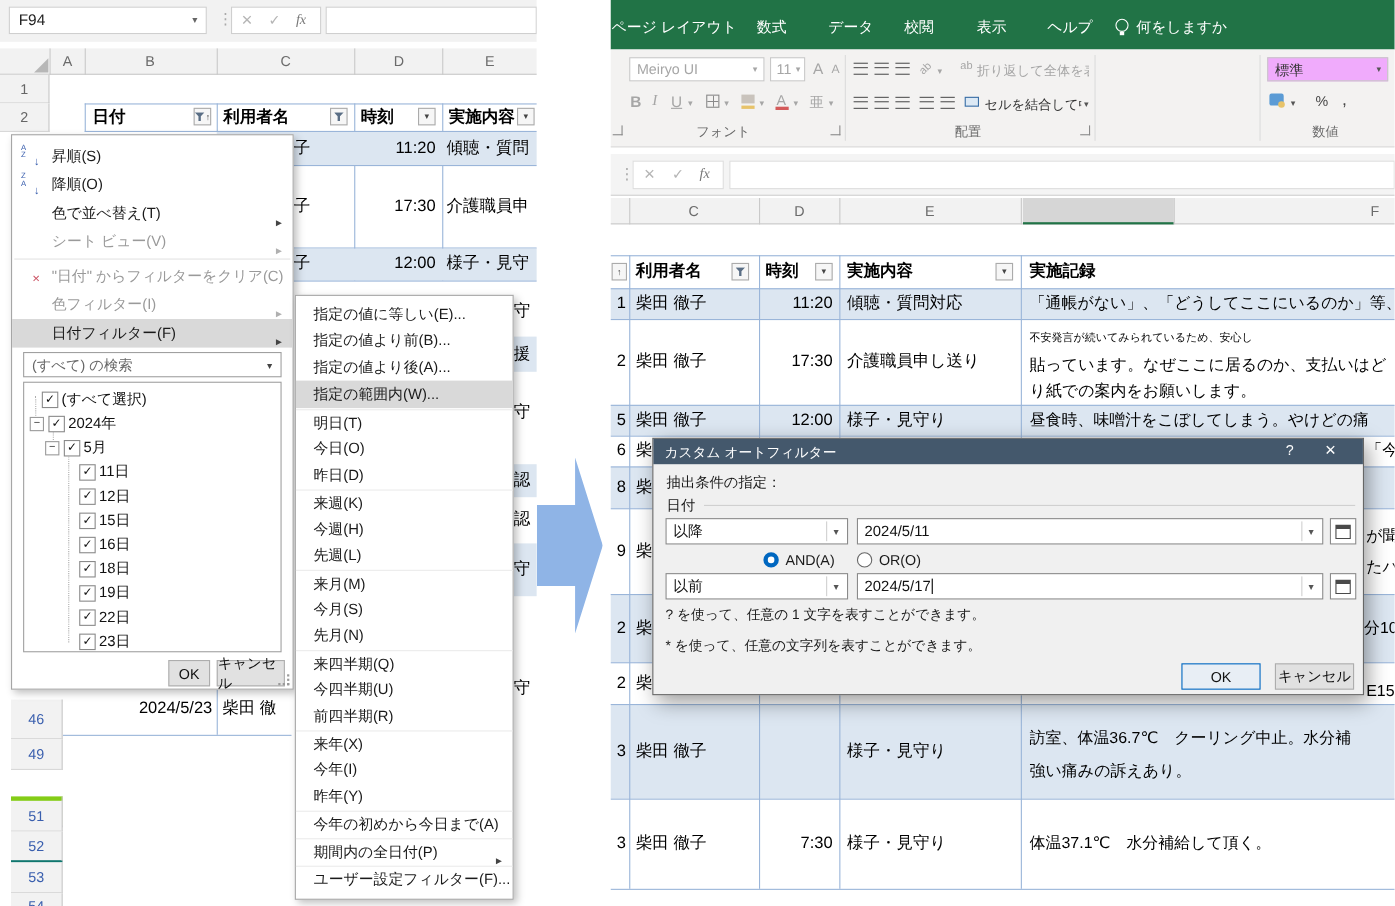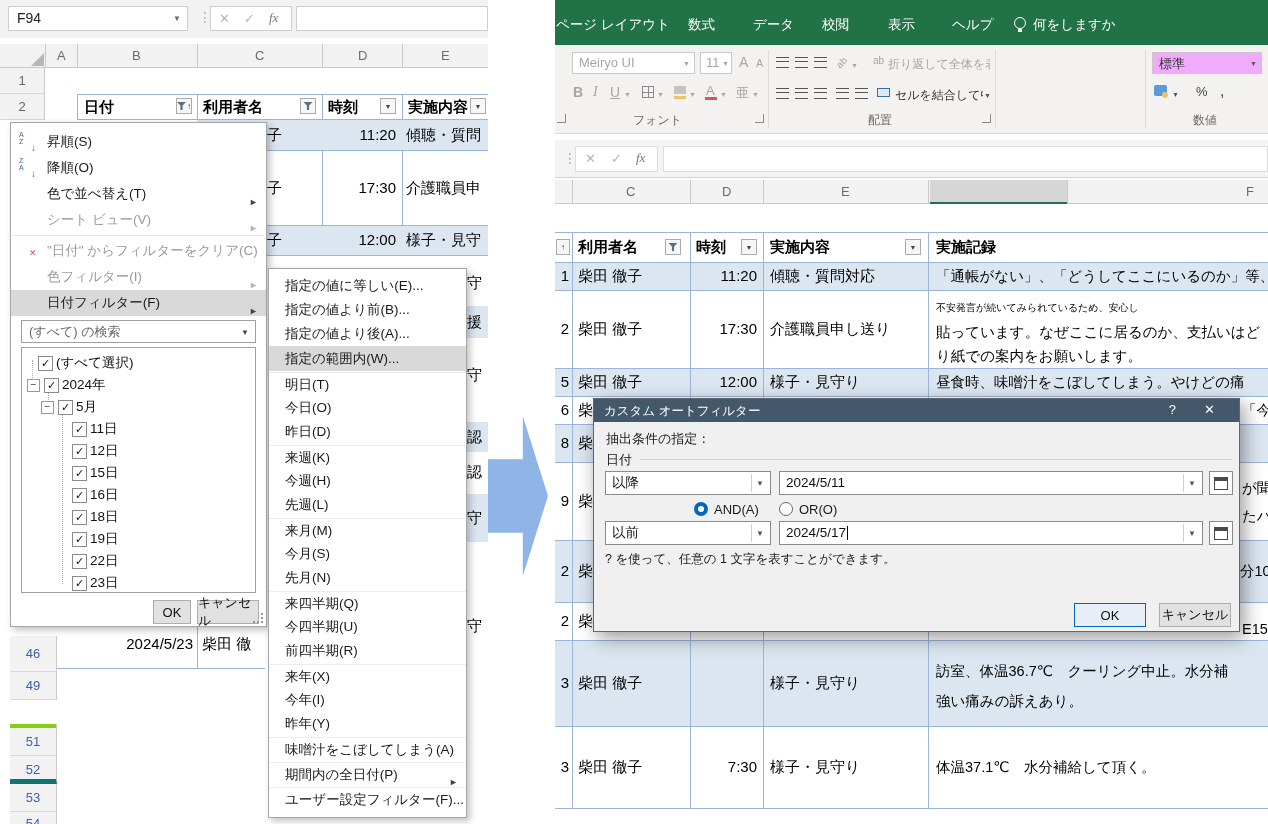--- a/index.html
+++ b/index.html
@@ -141,21 +141,21 @@
 
     <span class="cell" style="left:77px;top:620px;width:116px;text-align:right;line-height:48px;">2024/5/23</span>
     <span class="cell clip" style="left:202px;top:620px;width:64px;line-height:48px;">柴田 徹</span>
     <div class="vline" style="left:197px;top:620px;height:48px;"></div>
     <div class="hline" style="left:57px;top:668px;width:208px;"></div>
 
     <div class="abs" style="left:10px;top:636px;width:47px;height:36px;background:#f2f2f2;border-right:1px solid #c9c9c9;border-bottom:1px solid #d8d8d8;box-sizing:border-box;text-align:center;line-height:36px;font-size:13px;color:#3a5fae;"><span>46</span></div>
     <div class="abs" style="left:10px;top:672px;width:47px;height:28px;background:#f2f2f2;border-right:1px solid #c9c9c9;border-bottom:1px solid #d8d8d8;box-sizing:border-box;text-align:center;line-height:28px;font-size:13px;color:#3a5fae;"><span>49</span></div>
     <div class="abs" style="left:10px;top:724px;width:47px;height:28px;background:#84cc16;border-right:1px solid #c9c9c9;border-bottom:2px solid #4c1d95;box-sizing:border-box;text-align:center;line-height:28px;font-size:13px;color:#3a5fae;"><span>50</span></div>
     <div class="abs" style="left:10px;top:728px;width:47px;height:28px;background:#f2f2f2;border-right:1px solid #c9c9c9;border-bottom:1px solid #d8d8d8;box-sizing:border-box;text-align:center;line-height:28px;font-size:13px;color:#3a5fae;"><span>51</span></div>
-    <div class="abs" style="left:10px;top:756px;width:47px;height:28px;background:#f2f2f2;border-right:1px solid #c9c9c9;border-bottom:5px solid #0f766e;box-sizing:border-box;text-align:center;line-height:28px;font-size:13px;color:#3a5fae;"><span>52</span></div>
+    <div class="abs" style="left:10px;top:756px;width:47px;height:28px;background:#f2f2f2;border-right:1px solid #c9c9c9;border-bottom:2px solid #0f766e;box-sizing:border-box;text-align:center;line-height:28px;font-size:13px;color:#3a5fae;"><span>52</span></div>
     <div class="abs" style="left:10px;top:784px;width:47px;height:28px;background:#f2f2f2;border-right:1px solid #c9c9c9;border-bottom:1px solid #d8d8d8;box-sizing:border-box;text-align:center;line-height:28px;font-size:13px;color:#3a5fae;"><span>53</span></div>
     <div class="abs" style="left:10px;top:812px;width:47px;height:12px;background:#f2f2f2;border-right:1px solid #c9c9c9;box-sizing:border-box;text-align:center;line-height:24px;font-size:13px;color:#3a5fae;overflow:hidden;"><span>54</span></div>
 
     <div class="menu" style="left:10px;top:122px;width:255px;height:503px;z-index:20;">
       <div class="mi" style="top:6px;height:26px;line-height:26px;padding-left:36px;">
         <span class="abs" style="left:8px;top:2px;width:20px;font-size:7px;line-height:7px;color:#3a5fae;text-align:left;">A<br>Z</span>
         <span class="abs" style="left:20px;top:6px;font-size:10px;color:#3a5fae;">↓</span>
         <span>昇順(S)</span>
       </div>
       <div class="mi" style="top:32px;height:26px;line-height:26px;padding-left:36px;">
@@ -262,21 +262,21 @@
       <div class="mi" style="top:224px;height:24px;line-height:24px;padding-left:16px;"><span>先週(L)</span></div>
       <div class="mi" style="top:249px;height:24px;line-height:24px;padding-left:16px;border-top:1px solid #ececec;"><span>来月(M)</span></div>
       <div class="mi" style="top:273px;height:24px;line-height:24px;padding-left:16px;"><span>今月(S)</span></div>
       <div class="mi" style="top:297px;height:24px;line-height:24px;padding-left:16px;"><span>先月(N)</span></div>
       <div class="mi" style="top:322px;height:24px;line-height:24px;padding-left:16px;border-top:1px solid #ececec;"><span>来四半期(Q)</span></div>
       <div class="mi" style="top:346px;height:24px;line-height:24px;padding-left:16px;"><span>今四半期(U)</span></div>
       <div class="mi" style="top:370px;height:24px;line-height:24px;padding-left:16px;"><span>前四半期(R)</span></div>
       <div class="mi" style="top:395px;height:24px;line-height:24px;padding-left:16px;border-top:1px solid #ececec;"><span>来年(X)</span></div>
       <div class="mi" style="top:419px;height:24px;line-height:24px;padding-left:16px;"><span>今年(I)</span></div>
       <div class="mi" style="top:443px;height:24px;line-height:24px;padding-left:16px;"><span>昨年(Y)</span></div>
-      <div class="mi" style="top:468px;height:24px;line-height:24px;padding-left:16px;border-top:1px solid #ececec;"><span>味噌汁をこぼしてしまう(A)</span></div>
+      <div class="mi" style="top:468px;height:24px;line-height:24px;padding-left:16px;border-top:1px solid #ececec;"><span>今年の初めから今日まで(A)</span></div>
       <div class="mi" style="top:493px;height:24px;line-height:24px;padding-left:16px;border-top:1px solid #ececec;">
         <span>期間内の全日付(P)</span>
         <span class="mArrow" style="top:7px;">►</span>
       </div>
       <div class="mi" style="top:518px;height:24px;line-height:24px;padding-left:16px;border-top:1px solid #ececec;"><span>ユーザー設定フィルター(F)...</span></div>
     </div>
   </div>
 
   <div class="abs" style="left:488px;top:416px;width:60px;height:160px;background:#8fb4e6;z-index:5;
               clip-path:polygon(0 27%,58% 27%,58% 0,100% 50%,58% 100%,58% 73%,0 73%);"></div>
@@ -503,20 +503,21 @@
       </div>
       <div class="combo" style="left:185px;top:122px;width:424px;height:24px;">
         <span class="txt"><span>2024/5/17</span><span class="caret"></span></span>
         <span class="cap">▼</span>
       </div>
       <div class="calbtn" style="left:615px;top:122px;">
         <span class="calico"></span>
       </div>
 
       <span class="abs" style="left:11px;top:152px;font-size:12.5px;color:#1a1a1a;">? を使って、任意の 1 文字を表すことができます。</span>
+      <span class="abs" style="left:11px;top:180px;font-size:12.5px;color:#1a1a1a;">* を使って、任意の文字列を表すことができます。</span>
 
       <div class="btn" style="left:480px;top:204px;width:72px;height:24px;border:1px solid #0067c0;background:#e8eef5;">
         <span>OK</span>
       </div>
       <div class="btn" style="left:565px;top:204px;width:72px;height:24px;">
         <span>キャンセル</span>
       </div>
     </div>
   </div>
 </div>

